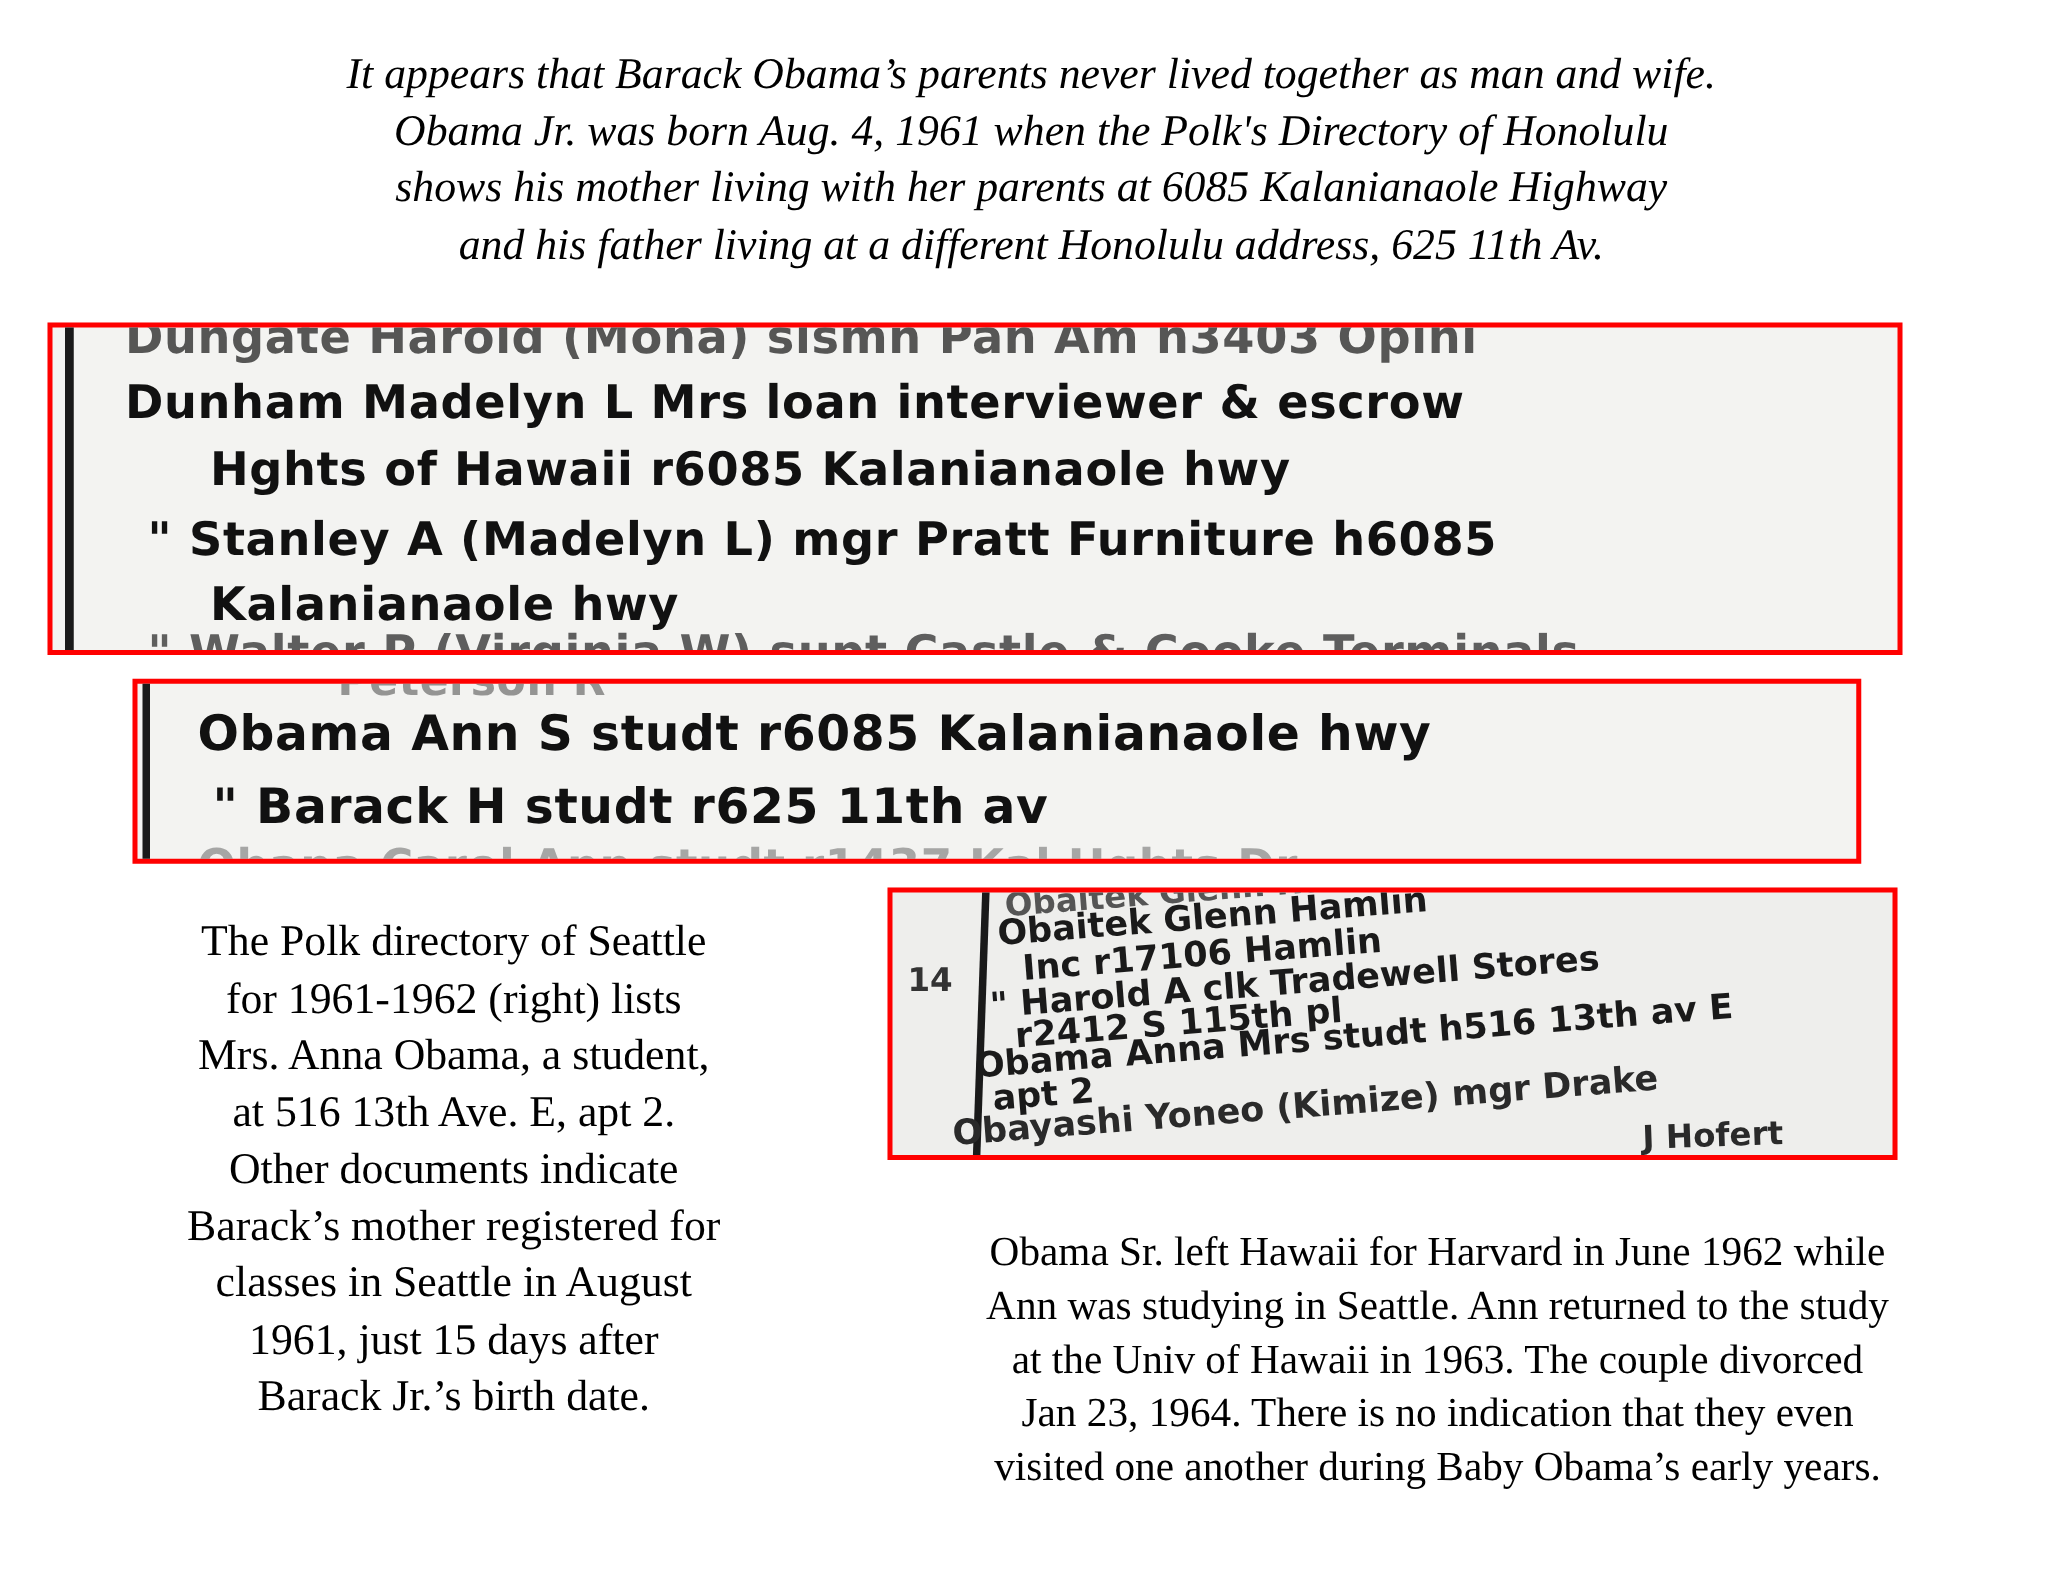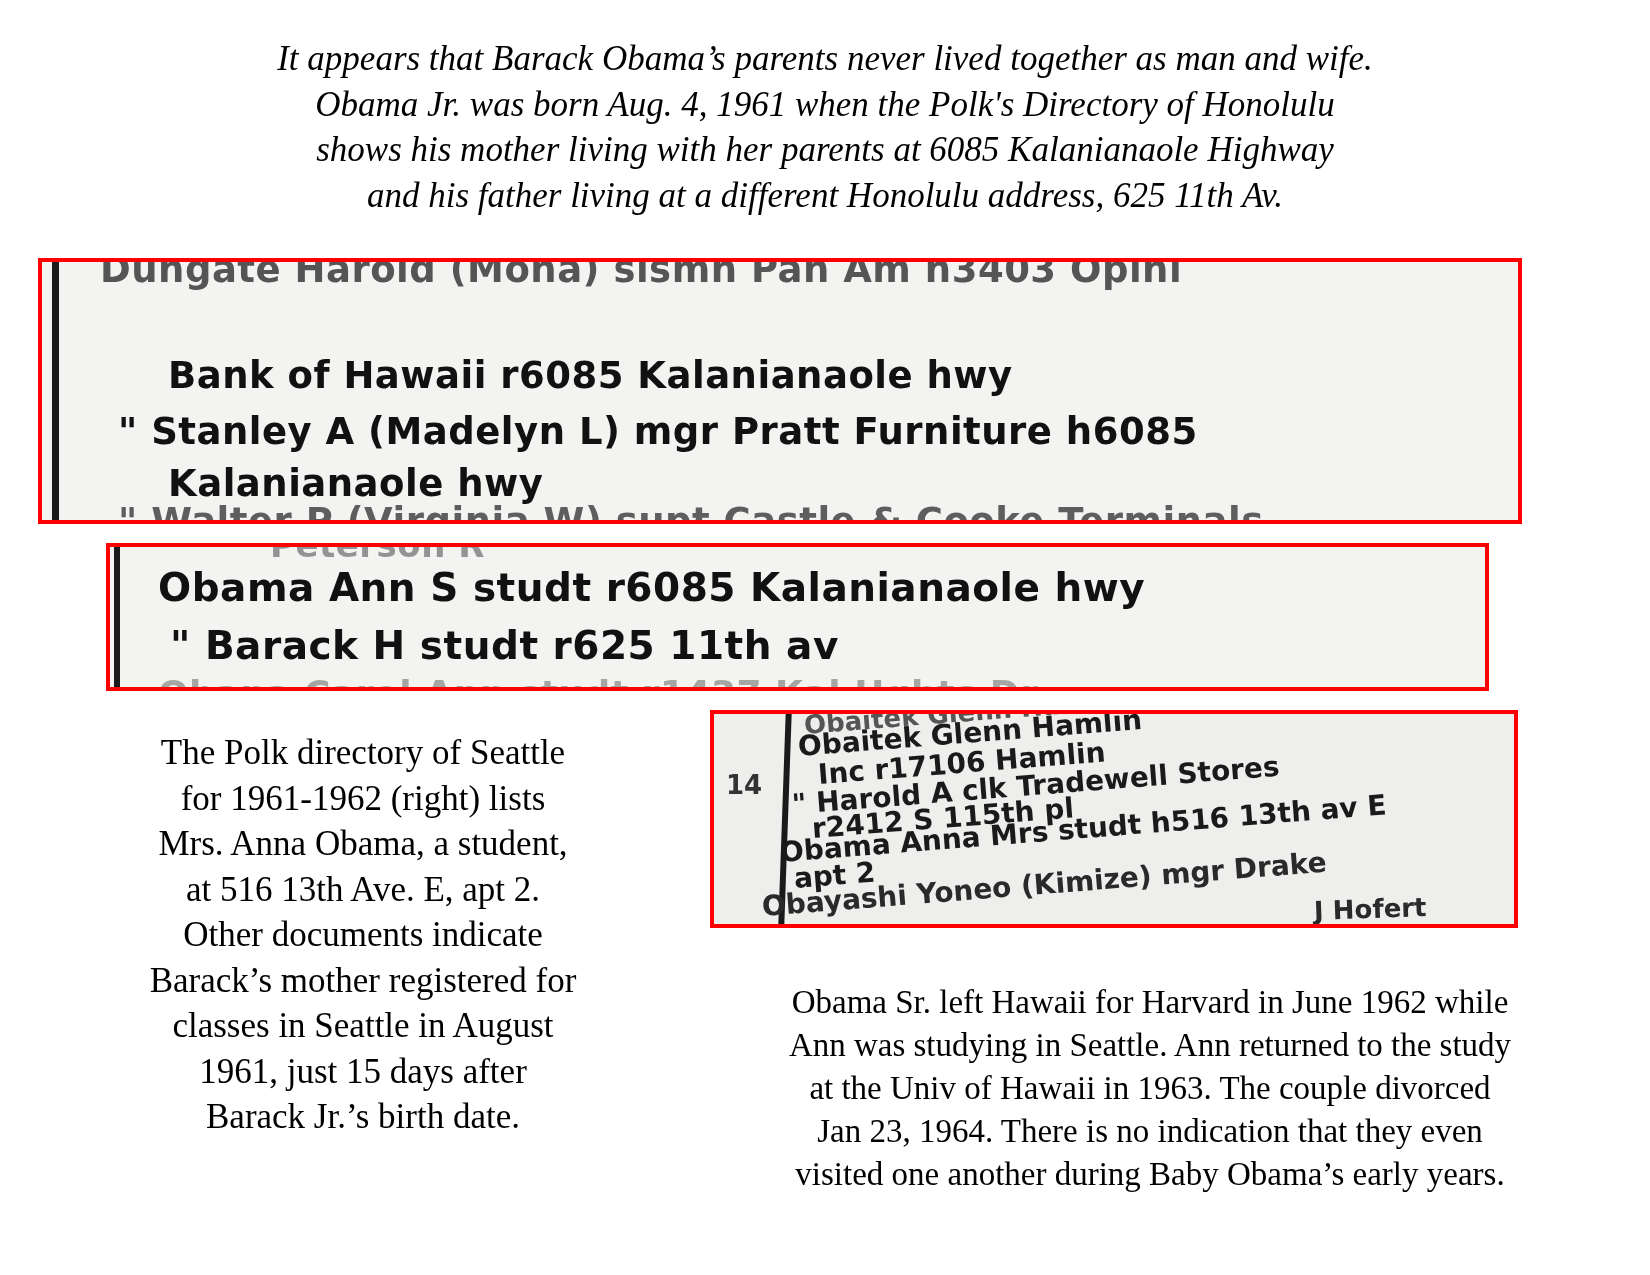--- a/index.html
+++ b/index.html
@@ -185,21 +185,22 @@
 <div class="intro">
   <div>It appears that Barack Obama’s parents never lived together as man and wife.</div>
   <div>Obama Jr. was born Aug. 4, 1961 when the Polk's Directory of Honolulu</div>
   <div>shows his mother living with her parents at 6085 Kalanianaole Highway</div>
   <div>and his father living at a different Honolulu address, 625 11th Av.</div>
 </div>
 
 <div class="clip" id="clip-dunham">
   <div class="leftbar"></div>
   <div class="scanline row cut-top">Dungate Harold (Mona) slsmn Pan Am h3403 Opihi</div>
-  <div class="scanline row r2">Bank of Hawaii r6085 Kalanianaole hwy</div>
+  <div class="scanline row r1">Dunham Madelyn L Mrs loan interviewer &amp; escrow</div>
+  <div class="scanline row r2">Hghts of Hawaii r6085 Kalanianaole hwy</div>
   <div class="scanline row r3">" Stanley A (Madelyn L) mgr Pratt Furniture h6085</div>
   <div class="scanline row r4">Kalanianaole hwy</div>
   <div class="scanline row cut-bottom">" Walter P (Virginia W) supt Castle &amp; Cooke Terminals</div>
 </div>
 
 <div class="clip" id="clip-obama">
   <div class="leftbar"></div>
   <div class="scanline cut-top">Peterson R</div>
   <div class="scanline r1">Obama Ann S studt r6085 Kalanianaole hwy</div>
   <div class="scanline r2">" Barack H studt r625 11th av</div>

